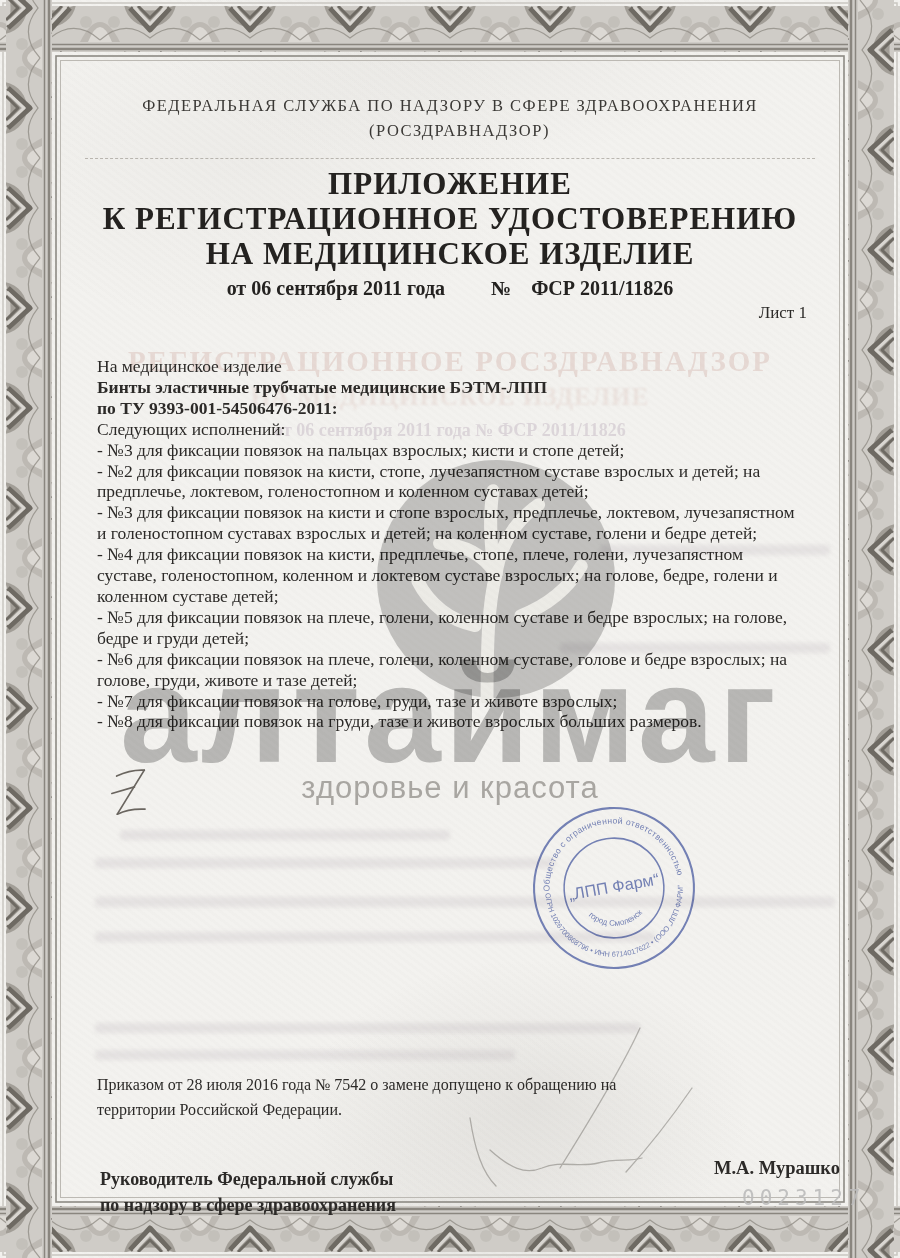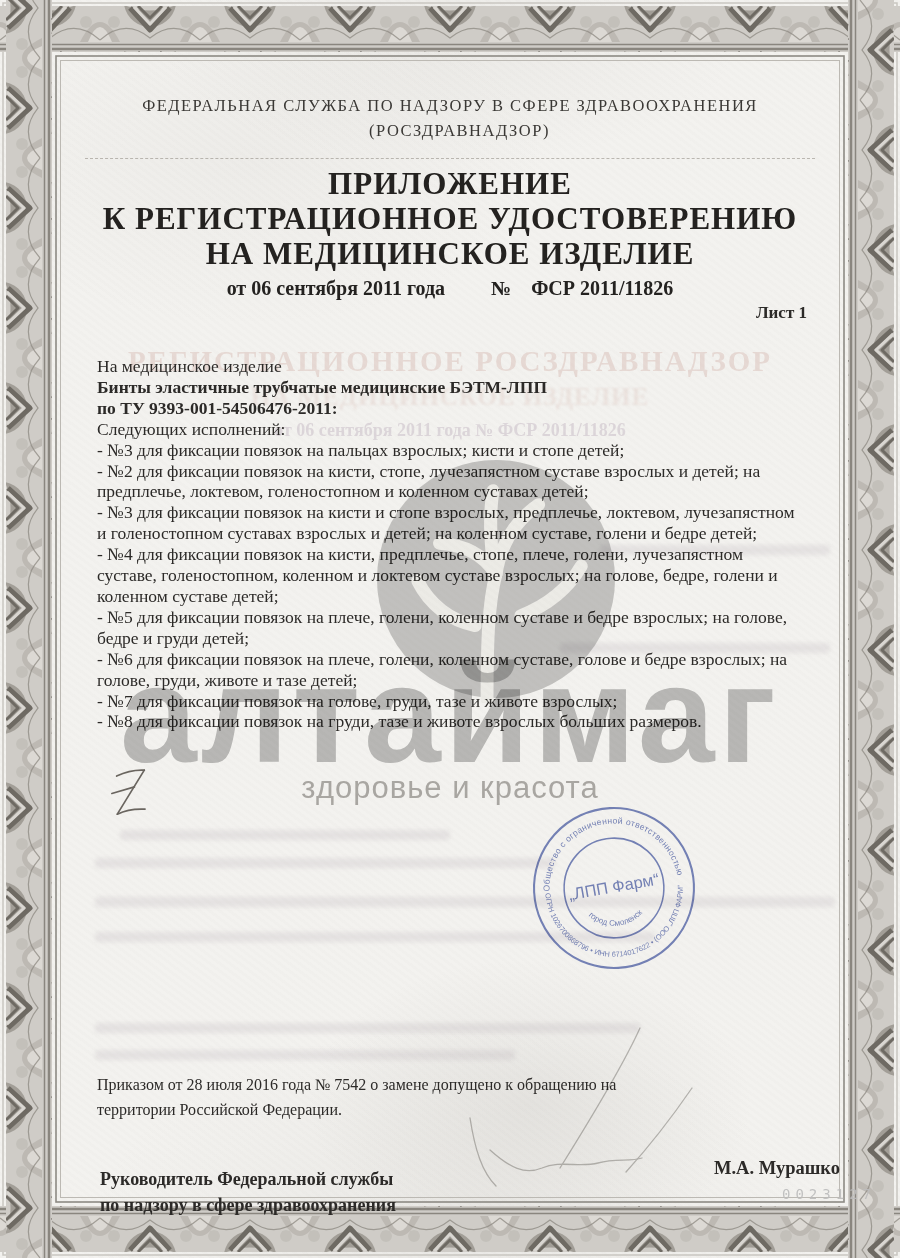--- a/index.html
+++ b/index.html
@@ -16,29 +16,29 @@
   }
   .abs{position:absolute;}
   .ctr{left:60px;right:60px;text-align:center;}
   
   .agency{font-size:16.5px;letter-spacing:1.5px;color:#3a3835;}
   .rule{border-top:1px dashed rgba(140,134,126,.55);height:0;}
   .title{font-weight:bold;letter-spacing:1px;font-size:31px;color:#242220;}
   .dateline{font-weight:bold;font-size:20px;color:#242220;}
   .dateline .gap1{margin-left:46px;}
   .dateline .gap2{margin-left:20px;}
-  .sheet{font-weight:bold;font-size:17px;margin-left:40px;}
+  .sheet{font-weight:normal;font-size:17px;margin-left:40px;}
   
   .bodytext{left:97px;top:356px;width:702px;font-size:17.5px;line-height:20.9px;z-index:3;}
   .bodytext .b{font-weight:bold;}
   
   .order{left:97px;top:1072px;width:740px;font-size:16px;line-height:25px;z-index:3;}
   .signer{left:100px;top:1130px;font-size:18px;line-height:26px;font-weight:bold;z-index:3;margin-top:36px;}
   .signame{right:60px;top:1158px;font-size:18.5px;font-weight:bold;z-index:3;}
-  .serial{left:782px;top:1186px;font-family:"DejaVu Sans Mono",monospace;font-size:14px;
+  .serial{left:742px;top:1186px;font-family:"DejaVu Sans Mono",monospace;font-size:21px;
           letter-spacing:5px;color:#bcbcbc;opacity:.9;z-index:3;text-align:right;}
   
   .ghost{z-index:2;font-family:"Liberation Serif",serif;white-space:nowrap;}
   .g1{top:345px;font-size:29px;font-weight:bold;letter-spacing:2px;color:rgba(203,158,150,.30);filter:blur(.6px);}
   .g2{top:383px;font-size:25px;font-weight:bold;letter-spacing:1px;color:rgba(203,163,155,.20);filter:blur(.8px);}
   .g3{top:420px;font-size:18px;font-weight:bold;color:rgba(168,148,168,.30);filter:blur(.5px);}
   .gbar{position:absolute;height:10px;background:rgba(148,138,148,.14);filter:blur(2px);border-radius:4px;z-index:2;}
   
   .wm-brand{left:50%;transform:translateX(-50%);top:645px;font-family:"Liberation Sans",sans-serif;
     font-weight:bold;font-size:138px;line-height:1;letter-spacing:4px;color:#8d8d8d;opacity:.55;

